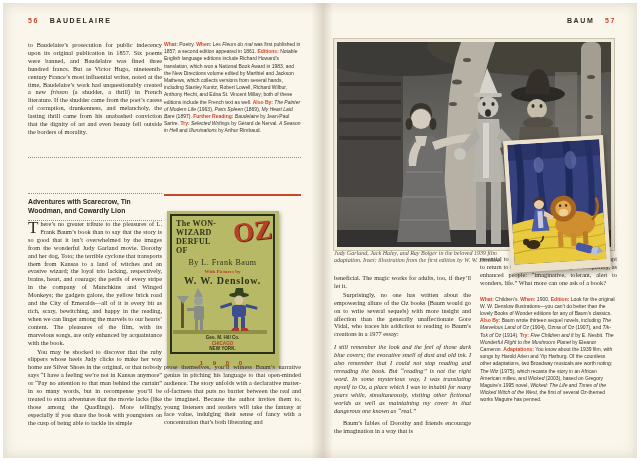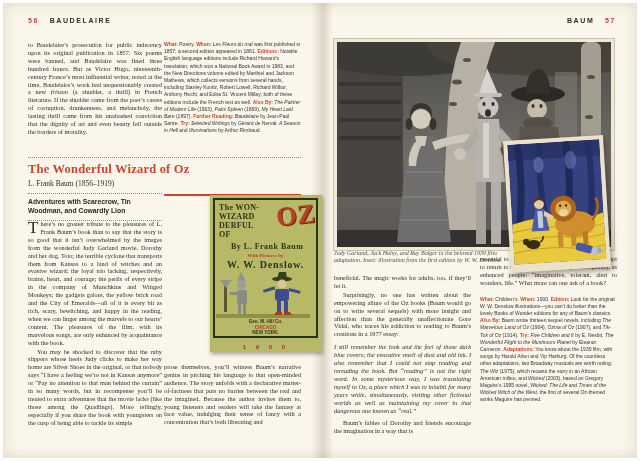--- a/index.html
+++ b/index.html
@@ -39,22 +39,22 @@
   
   .cover{width:112px;height:157px;background:#b7b966;position:relative;
          box-shadow:1px 2px 4px rgba(40,30,10,.4);}
   .cv-frame{position:absolute;left:3px;top:3px;width:101px;height:136px;
             border:2.5px solid #28311b;background:#b7b966;}
   .cv-titles{position:absolute;left:4px;top:3px;width:58px;
              font-family:"Liberation Serif",serif;font-weight:bold;font-size:8px;
              line-height:9px;color:#2f3418;letter-spacing:.3px;}
   .cv-oz{position:absolute;right:1px;top:0px;font-size:27px;font-weight:bold;color:#b83f28;
          transform:rotate(-6deg);text-shadow:1px 1px 0 #6f2717;font-family:"Liberation Serif",serif;}
-  .cv-by{position:absolute;top:42px;left:0;width:100%;font-size:8px;
-         font-weight:bold;color:#2f3418;letter-spacing:.5px;padding-left:16px;}
+  .cv-by{position:absolute;top:42px;left:0;width:100%;text-align:center;font-size:8px;
+         font-weight:normal;color:#2f3418;letter-spacing:.5px;}
   .cv-picby{position:absolute;top:53px;left:0;width:100%;text-align:center;font-size:5px;
             font-weight:bold;color:#b83f28;}
   .cv-denslow{position:absolute;top:59px;left:0;width:100%;text-align:center;font-size:10px;
               font-weight:bold;color:#2f3418;letter-spacing:.8px;}
   .cv-art{position:absolute;left:1px;top:70px;width:94px;height:48px;}
   .cv-pub{position:absolute;bottom:1px;left:0;width:100%;text-align:center;
           font-size:4.6px;line-height:5.2px;font-weight:bold;color:#2f3418;
           font-family:"Liberation Sans",sans-serif;}
   .cv-pub .red{color:#b83f28;}
   .cv-year{position:absolute;bottom:2px;left:0;width:100%;text-align:center;
@@ -71,35 +71,31 @@
     <span class="num">56</span>&nbsp;&nbsp;
     <span>BAUDELAIRE</span>
   </div>
 
   <div class="abs serif" style="left:25px;top:38px;width:134px;"><span class="seg-p">to Baudelaire’s prosecution for public indecency upon its original publication in 1857. Six poems were banned, and Baudelaire was fined three hundred francs. But as Victor Hugo, nineteenth-century France’s most influential writer, noted at the time, Baudelaire’s work had unquestionably created a new </span><span class="seg-i">frisson</span><span class="seg-p"> (a shudder, a thrill) in French literature. If the shudder came from the poet’s caress of corruption, drunkenness, and melancholy, the lasting thrill came from his unabashed conviction that the dignity of art and even beauty fell outside the borders of morality.</span></div>
 
   <div class="abs sans" style="left:161px;top:38px;width:137px;"><span class="seg-label">What:</span><span class="seg-p"> Poetry. </span><span class="seg-label">When:</span><span class="seg-p"> </span><span class="seg-i">Les Fleurs du mal</span><span class="seg-p"> was first published in 1857; a second edition appeared in 1861. </span><span class="seg-label">Editions:</span><span class="seg-p"> Notable English language editions include Richard Howard’s translation, which won a National Book Award in 1983, and the New Directions volume edited by Marthiel and Jackson Mathews, which collects versions from several hands, including Stanley Kunitz, Robert Lowell, Richard Wilbur, Anthony Hecht, and Edna St. Vincent Millay; both of these editions include the French text as well. </span><span class="seg-label">Also By:</span><span class="seg-p"> </span><span class="seg-i">The Painter of Modern Life</span><span class="seg-p"> (1963), </span><span class="seg-i">Paris Spleen</span><span class="seg-p"> (1869), </span><span class="seg-i">My Heart Laid Bare</span><span class="seg-p"> (1897). </span><span class="seg-label">Further Reading:</span><span class="seg-p"> </span><span class="seg-i">Baudelaire</span><span class="seg-p"> by Jean-Paul Sartre. </span><span class="seg-label">Try:</span><span class="seg-p"> </span><span class="seg-i">Selected Writings</span><span class="seg-p"> by Gérard de Nerval. </span><span class="seg-i">A Season in Hell</span><span class="seg-p"> and </span><span class="seg-i">Illuminations</span><span class="seg-p"> by Arthur Rimbaud.</span></div>
 
   <div class="abs dotted" style="left:25px;top:154px;width:273px;"></div>
 
-  <div class="abs" style="left:25px;top:159px;width:160px;">
-    <div class="title">The Wonderful Wizard of Oz</div>
-    <div class="author">L. Frank Baum (1856–1919)</div>
-  </div>
 
   <div class="abs tagline" style="left:25px;top:190px;width:134px;">Adventures with Scarecrow, Tin Woodman, and Cowardly Lion</div>
 
   <div class="abs" style="left:25px;top:217px;width:134px;">
     <div class="serif dropcap">There’s no greater tribute to the pleasures of L. Frank Baum’s book than to say that the story is so good that it isn’t overwhelmed by the images from the wonderful Judy Garland movie. Dorothy and her dog, Toto; the terrible cyclone that transports them from Kansas to a land of witches and an evasive wizard; the loyal trio lacking, respectively, brains, heart, and courage; the perils of every stripe in the company of Munchkins and Winged Monkeys; the gadgets galore, the yellow brick road and the City of Emeralds—all of it is every bit as rich, scary, bewitching, and happy in the reading, when we can linger among the marvels to our hearts’ content. The pleasures of the film, with its marvelous songs, are only enhanced by acquaintance with the book.</div>
     <div class="serif indent">You may be shocked to discover that the ruby slippers whose heels Judy clicks to make her way home are Silver Shoes in the original, or that nobody says “I have a feeling we’re not in Kansas anymore” or “Pay no attention to that man behind the curtain” in so many words, but in recompense you’ll be treated to extra adventures that the movie lacks (like those among the Quadlings). More tellingly, especially if you share the book with youngsters on the cusp of being able to tackle its simple</div>
   </div>
 
   <div class="abs redrule" style="left:161px;top:191px;width:137px;"></div>
 
-  <div class="abs cover" style="left:164px;top:192px;margin-left:43px;">
+  <div class="abs cover" style="left:164px;top:208px;">
     <div class="cv-frame">
       <div class="cv-titles">
         <div>The WON-</div>
         <div>WIZARD</div>
         <div>DERFUL</div>
         <div>OF</div>
       </div>
       <div class="cv-oz">OZ</div>
       <div class="cv-by">By L. Frank Baum</div>
       <div class="cv-picby">With Pictures by</div>

